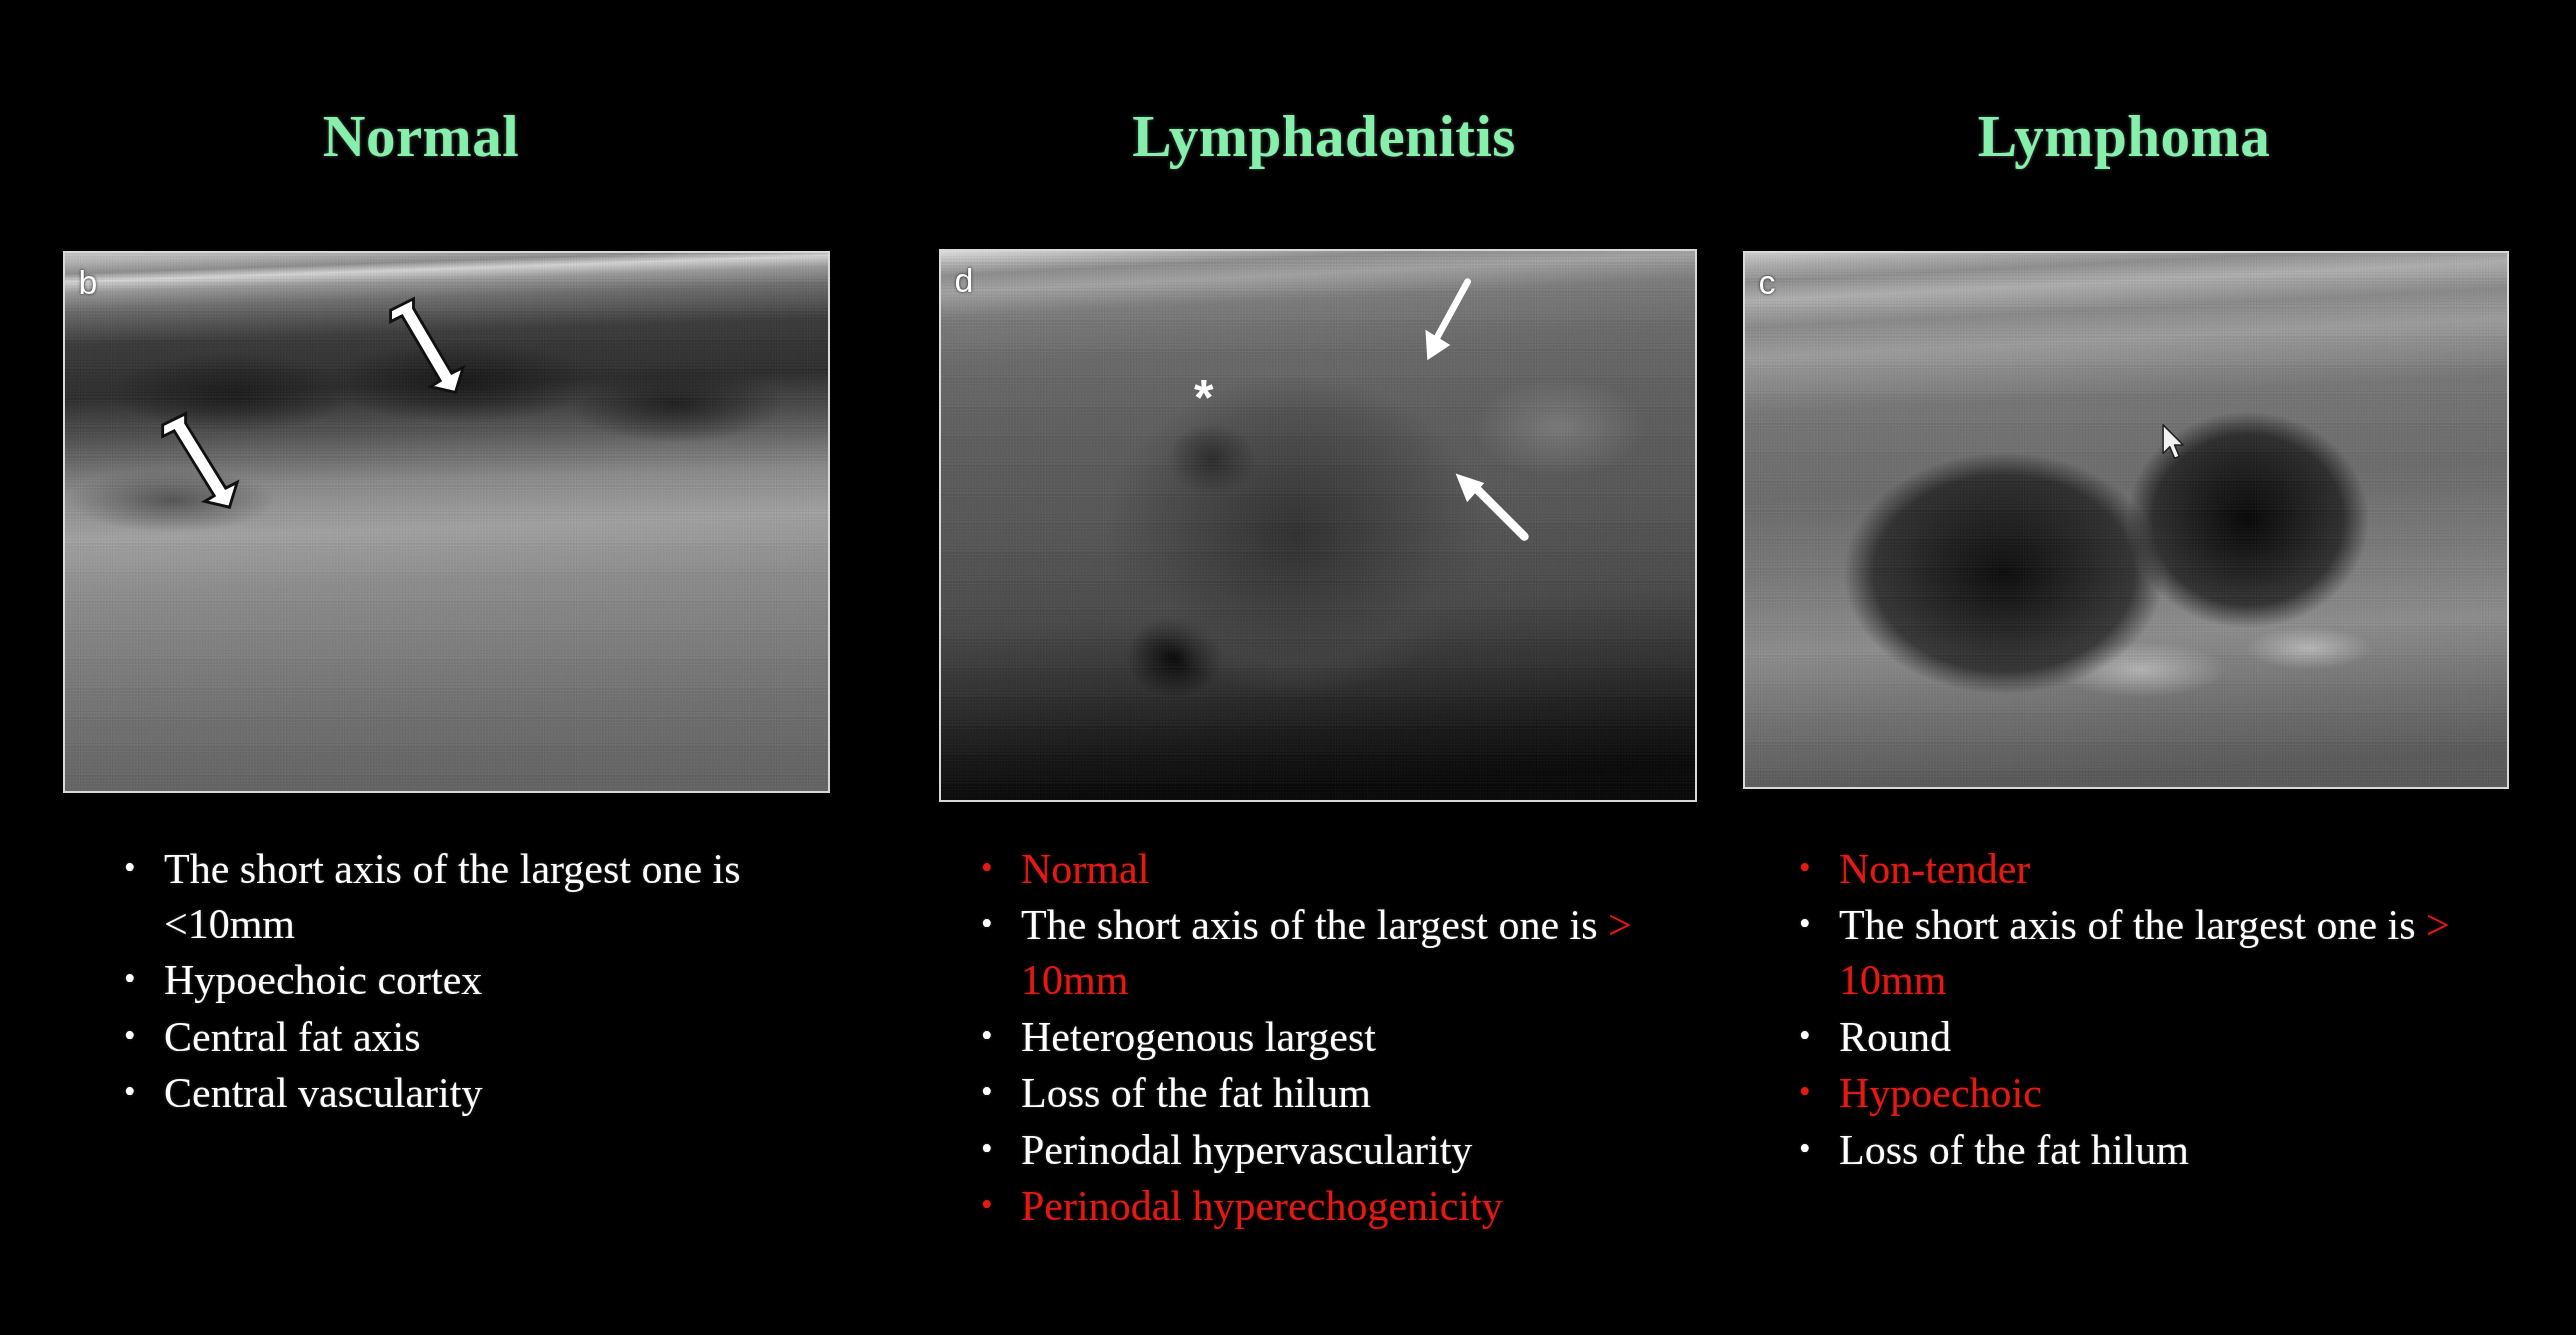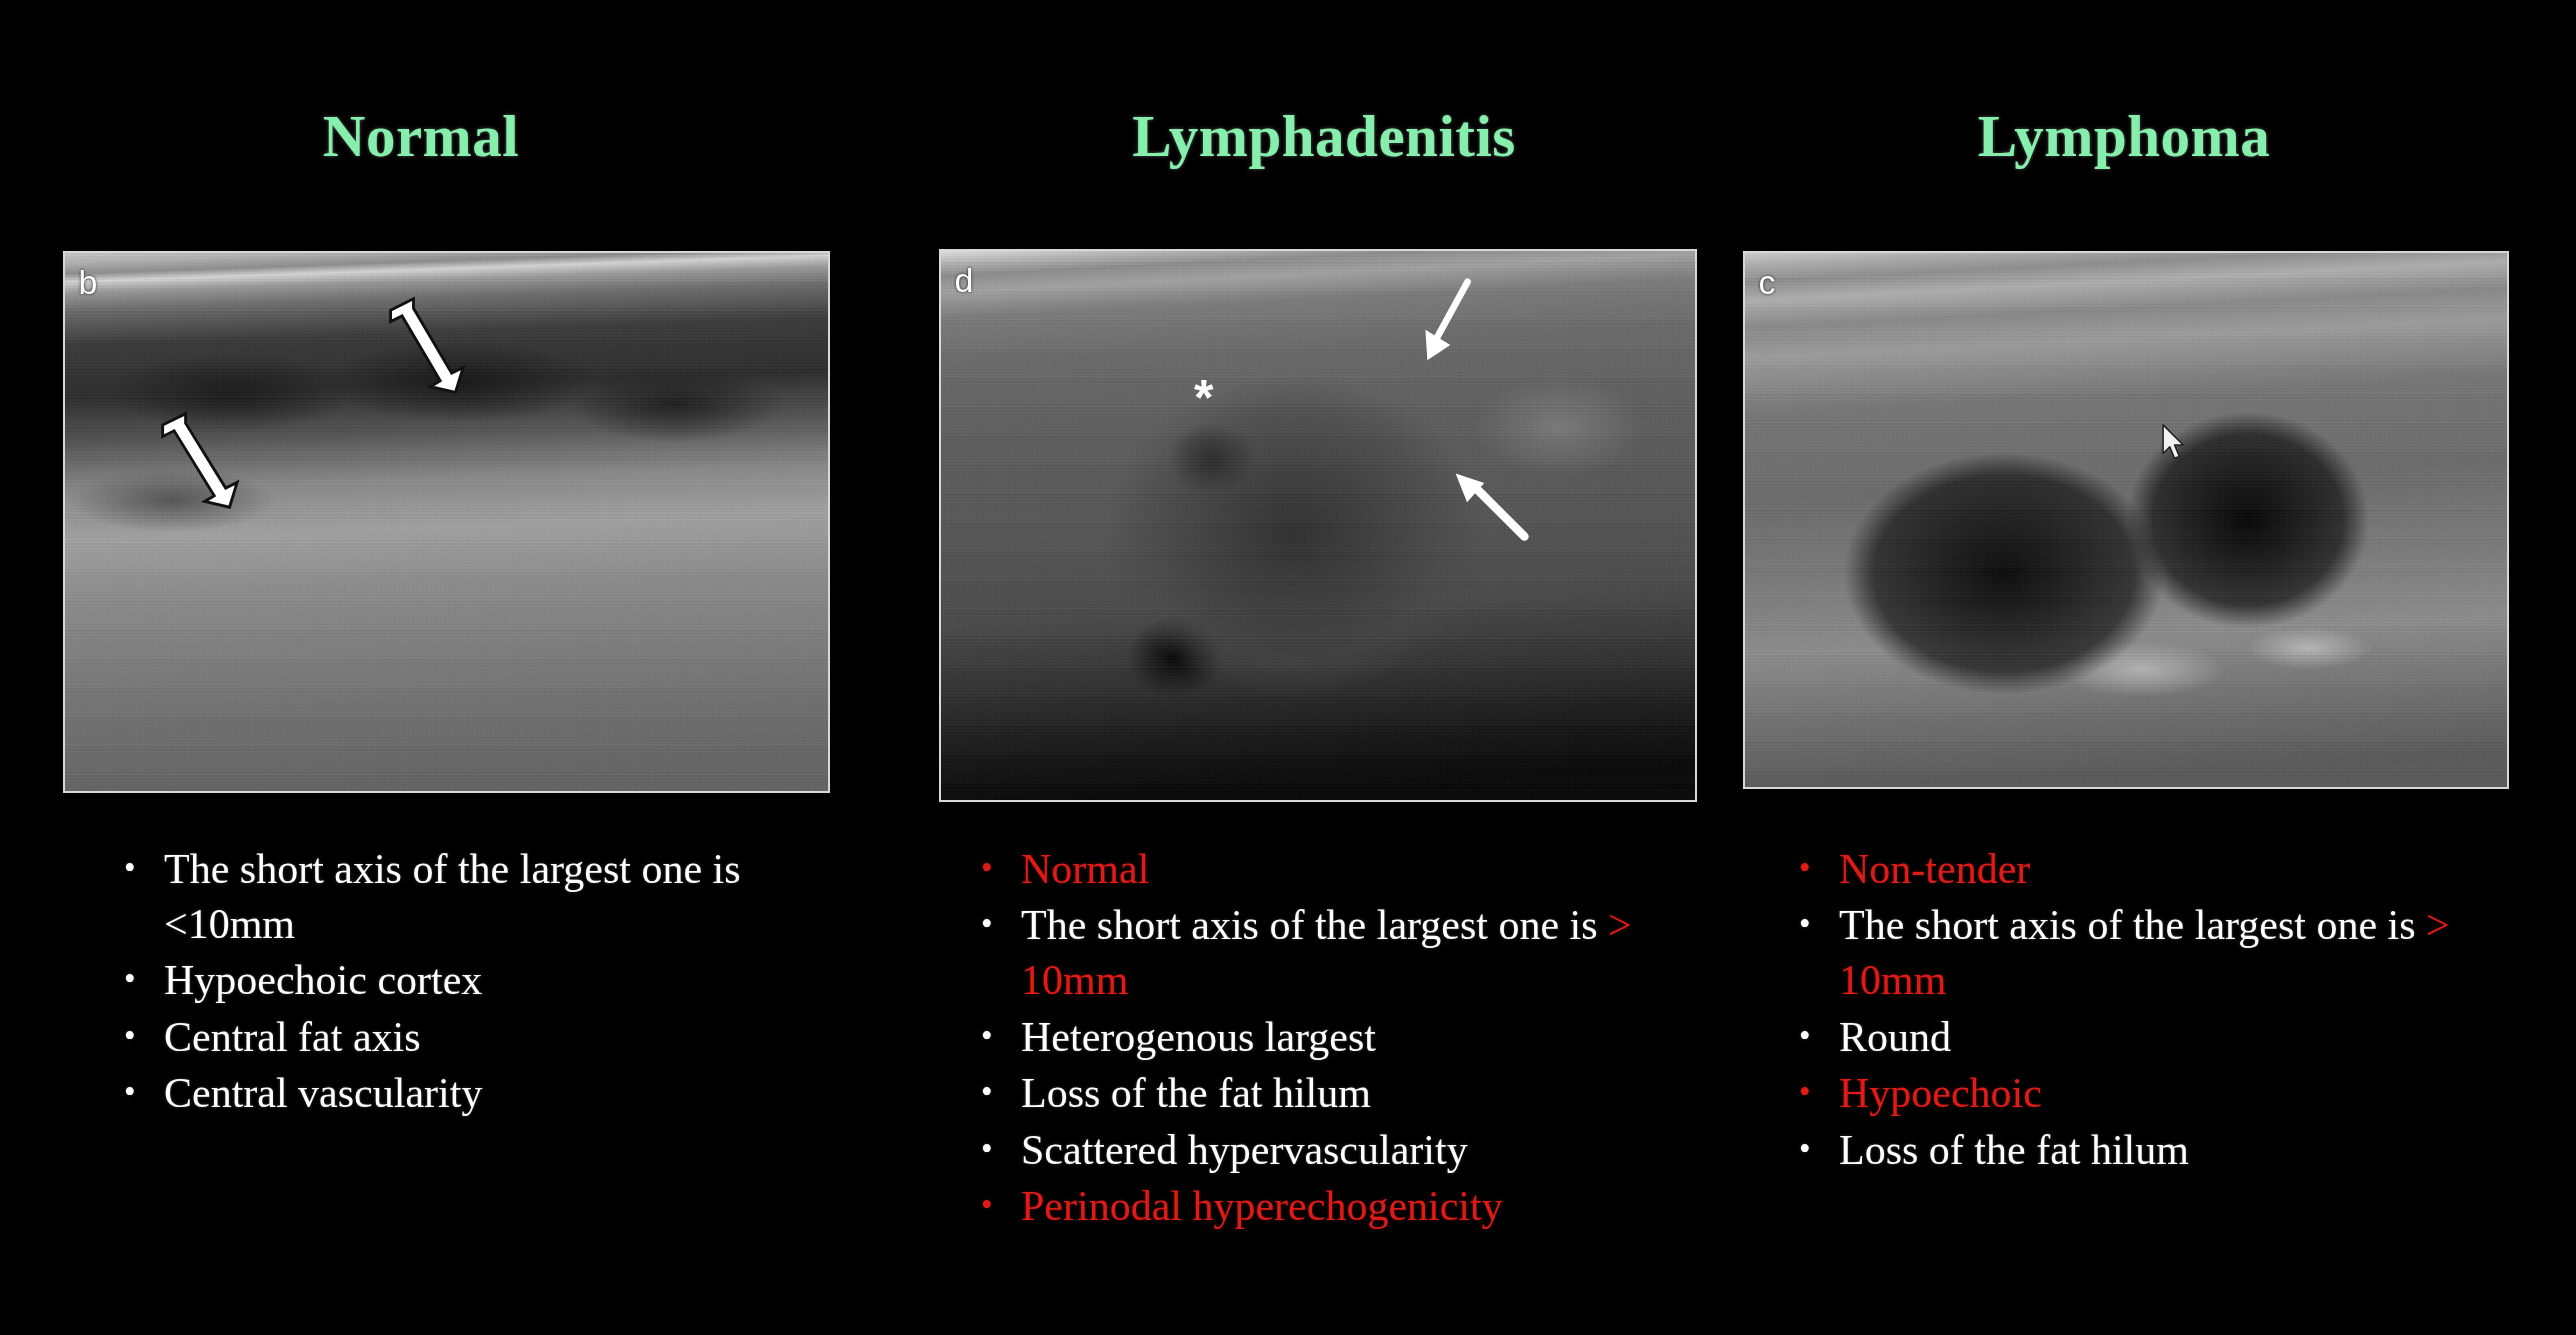--- a/index.html
+++ b/index.html
@@ -253,21 +253,21 @@
         <div class="bullet-row">
           <span class="bullet-dot t-white">•</span>
           <span class="bullet-text t-white">Heterogenous largest</span>
         </div>
         <div class="bullet-row">
           <span class="bullet-dot t-white">•</span>
           <span class="bullet-text t-white">Loss of the fat hilum</span>
         </div>
         <div class="bullet-row">
           <span class="bullet-dot t-white">•</span>
-          <span class="bullet-text t-white">Scattered hypervascularity</span>
+          <span class="bullet-text t-white">Perinodal hypervascularity</span>
         </div>
         <div class="bullet-row">
           <span class="bullet-dot t-red">•</span>
           <span class="bullet-text t-red">Perinodal hyperechogenicity</span>
         </div>
       </div>
     </div>
 
     <div class="col col-2">
       <div class="col-title">Lymphoma</div>

